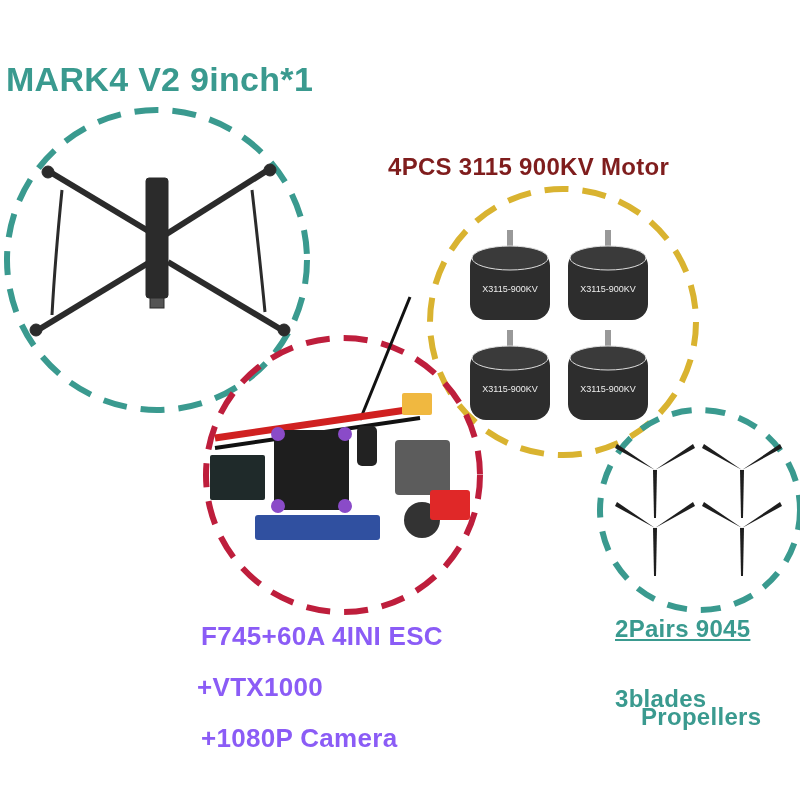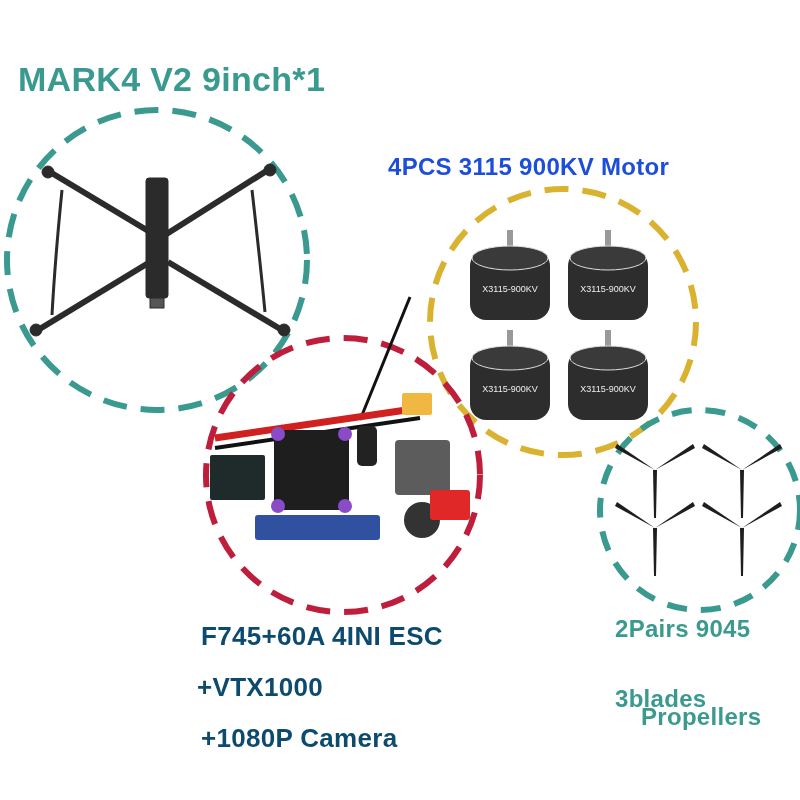--- a/index.html
+++ b/index.html
@@ -1,21 +1,21 @@
 <!DOCTYPE html>
 <html><head>
 <meta charset="utf-8">
 <style>
   html, body { margin:0; padding:0; background:#ffffff; }
   body { width:800px; height:800px; position:relative; overflow:hidden;
          font-family:"Liberation Sans", sans-serif; }
   .label { position:absolute; font-weight:bold; white-space:nowrap; letter-spacing:0.3px; }
   .teal { color:#3a9a8f; }
-  .gold { color:#1d4ed8; }
-  .red  { color:#0c4a6e; }
+  .gold { color:#7f1d1d; }
+  .red  { color:#8b5cf6; }
   svg.layer { position:absolute; left:0; top:0; }
 </style>
 </head>
 <body>
 
 <svg class="layer" width="800" height="800" viewBox="0 0 800 800">
 
   <circle cx="157" cy="260" r="150" fill="none" stroke="#3a9a8f" stroke-width="6" stroke-dasharray="24 14"></circle>
 
   <circle cx="563" cy="322" r="133" fill="none" stroke="#d9b330" stroke-width="6" stroke-dasharray="24 14"></circle>
@@ -101,23 +101,23 @@
         <path d="M-2 0 L2 0 L1 48 L-1 48 Z"></path>
     </g>
     <g transform="translate(742,528)">
       <path d="M0 0 L-40 -22 L-38 -26 Z"></path>
         <path d="M0 0 L40 -22 L38 -26 Z"></path>
         <path d="M-2 0 L2 0 L1 48 L-1 48 Z"></path>
     </g>
   </g>
 </svg>
 
-<div class="label teal" style="left:18px; top:60px; font-size:34px;">MARK4 V2 9inch*1</div>
+<div class="label teal" style="left:6px; top:60px; font-size:34px;">MARK4 V2 9inch*1</div>
 
 <div class="label gold" style="left:388px; top:153px; font-size:24px;">4PCS 3115 900KV Motor</div>
 
 <div class="label red" style="left:201px; top:621px; font-size:26px;">F745+60A 4INI ESC</div>
 <div class="label red" style="left:197px; top:672px; font-size:26px;">+VTX1000</div>
 <div class="label red" style="left:201px; top:723px; font-size:26px;">+1080P Camera</div>
 
-<div class="label teal" style="left:615px; top:615px; font-size:24px;">2Pairs 9045</div>
+<div class="label teal" style="left:615px; top:615px; font-size:24px;text-decoration:underline;">2Pairs 9045</div>
 <div class="label teal" style="left:615px; top:685px; font-size:24px;">3blades</div>
 <div class="label teal" style="left:615px; top:703px; font-size:24px;margin-left:26px;">Propellers</div>
 
 </body></html>

